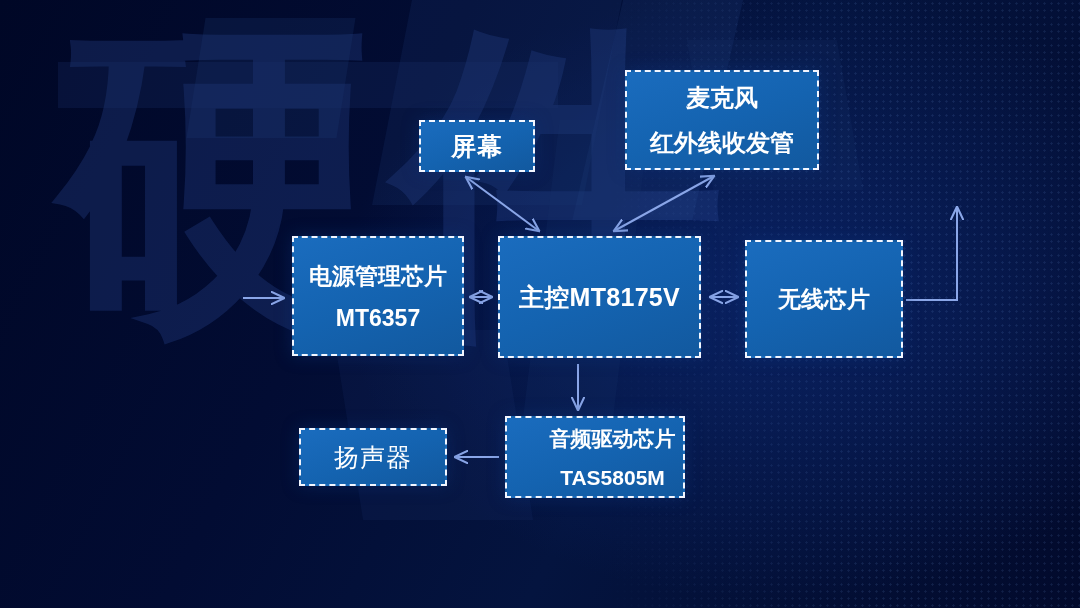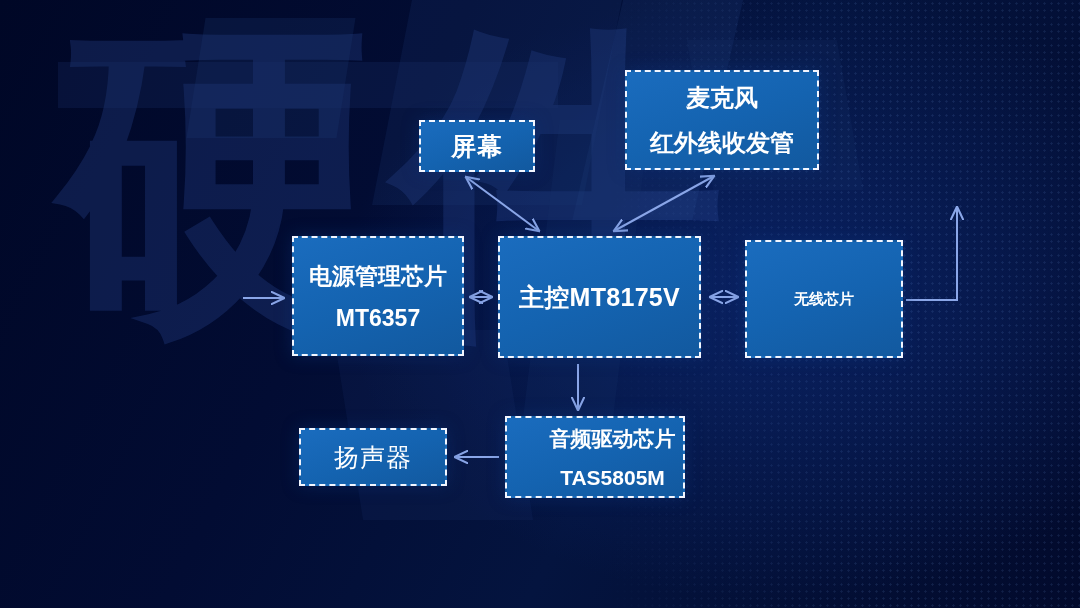--- a/index.html
+++ b/index.html
@@ -75,21 +75,21 @@
     display: block;
     white-space: nowrap;
   }
   .node .ln + .ln { margin-top: 13px; }
 
   .t-dc     { font-size: 25px; font-weight: 700; letter-spacing: .5px; }
   .t-reg    { font-size: 23px; font-weight: 700; }
   .t-mcu    { font-size: 25px; font-weight: 700; letter-spacing: .3px; }
   .t-screen { font-size: 25px; font-weight: 700; letter-spacing: 1px; }
   .t-mic    { font-size: 24px; font-weight: 700; }
-  .t-wifi   { font-size: 15px; font-weight: 700; }
+  .t-wifi   { font-size: 23px; font-weight: 700; }
   .t-spk    { font-size: 25px; font-weight: 400; letter-spacing: 1px; }
   .t-aud    { font-size: 21px; font-weight: 700; }
 
   
   #n-dc     { left:124px; top:270px; width:113px; height:56px; }
   #n-pmic   { left:292px; top:236px; width:172px; height:120px; }
   #n-mcu    { left:498px; top:236px; width:203px; height:122px; }
   #n-screen { left:419px; top:120px; width:116px; height:52px; }
   #n-mic    { left:625px; top:70px; width:194px; height:100px; }
   #n-wifi   { left:745px; top:240px; width:158px; height:118px; }

